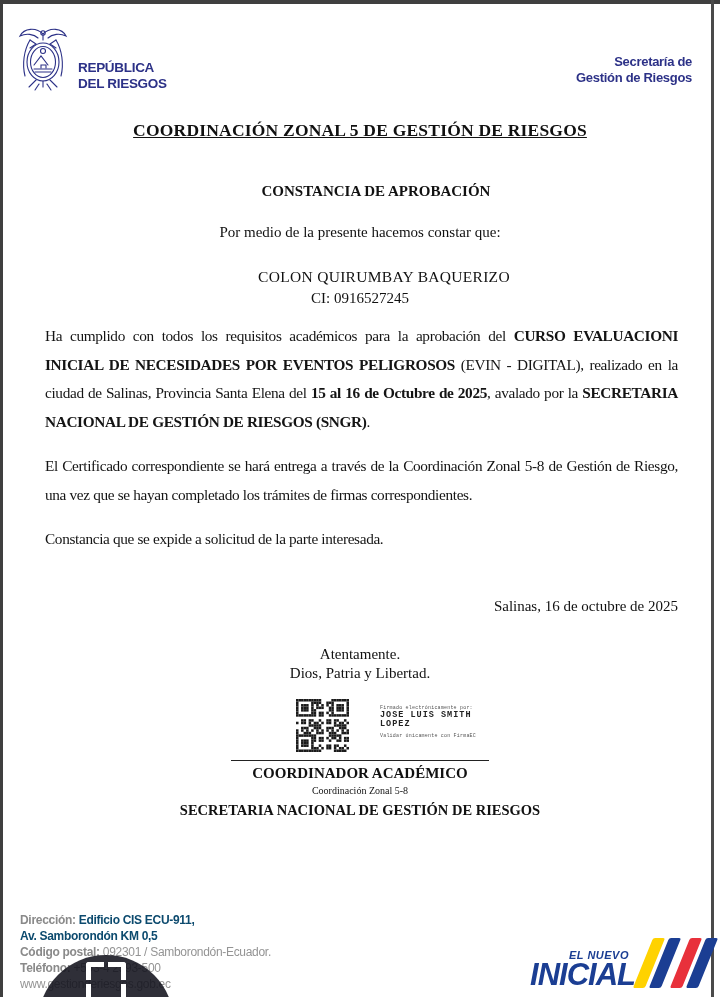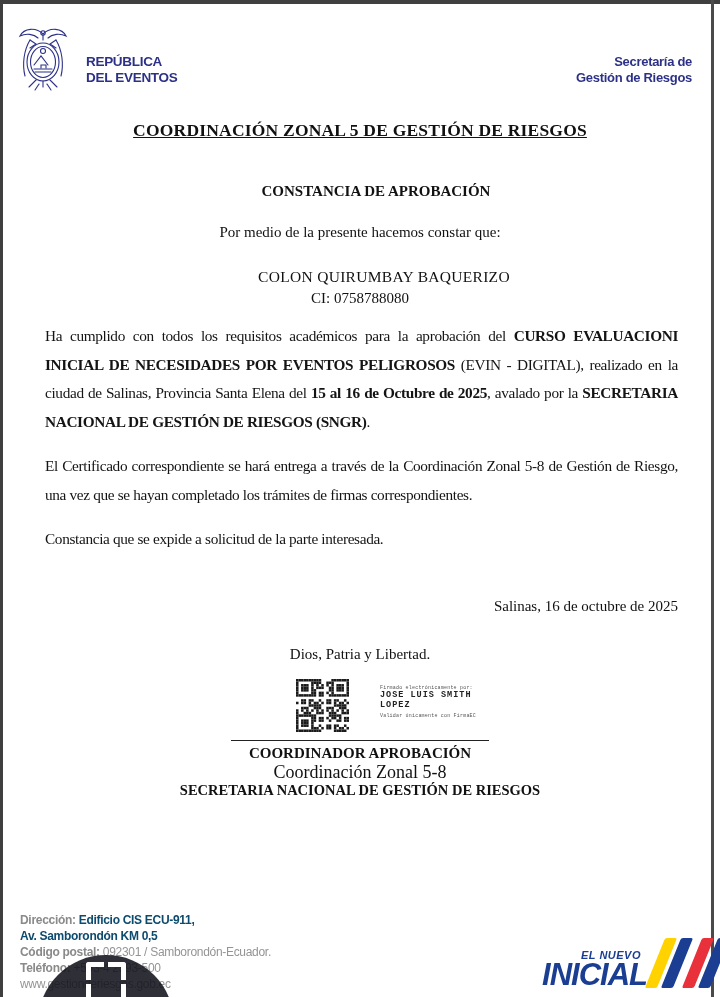--- a/index.html
+++ b/index.html
@@ -4,21 +4,21 @@
 <style>
   html,body{margin:0;padding:0;background:#fff;}
   .page{position:relative;width:720px;height:997px;background:#ffffff;overflow:hidden;
         font-family:"Liberation Serif",serif;color:#111;}
   .border-top{position:absolute;left:0;top:0;width:720px;height:4px;background:#3f3f3f;}
   .border-left{position:absolute;left:0;top:0;width:3px;height:997px;background:#3f3f3f;}
   .border-right{position:absolute;left:711px;top:0;width:3px;height:997px;background:#4a4a4a;}
 
   
   .header{display:flex;justify-content:space-between;padding:24px 28px 0 12px;}
-  .header-left{display:flex;align-items:center;gap:8px;}
+  .header-left{display:flex;align-items:flex-end;}
   .emblem{width:62px;height:68px;}
   .republic{margin-left:4px;padding-top:24px;font-family:"Liberation Sans",sans-serif;
             font-weight:700;font-size:13.5px;line-height:16px;color:#2c3187;letter-spacing:-0.3px;}
   .secretariat{padding-top:30px;text-align:right;font-family:"Liberation Sans",sans-serif;
                font-weight:700;font-size:13px;line-height:16px;color:#2c3187;letter-spacing:-0.3px;}
 
   .doc-title{margin-top:28px;text-align:center;font-weight:700;font-size:17.5px;letter-spacing:0.2px;text-decoration:underline;}
   .doc-subtitle{margin-top:42px;text-align:center;font-weight:700;font-size:15px;margin-left:32px;}
   .intro{margin-top:24px;text-align:center;font-size:15px;}
   .person-name{margin-top:27px;text-align:center;font-size:15.5px;letter-spacing:0.3px;margin-left:48px;}
@@ -38,39 +38,39 @@
   .qr{width:53px;height:53px;}
   .stamp-text{margin-left:3px;padding-top:6px;font-family:"Liberation Mono",monospace;}
   .stamp-small{font-size:5px;color:#555;letter-spacing:0.2px;line-height:6px;}
   .stamp-name{font-size:8.5px;font-weight:700;color:#222;line-height:9.5px;letter-spacing:1px;}
   .stamp-small2{margin-top:3px;}
 
   .sig-line{width:258px;margin:8px auto 0 auto;border-top:1.5px solid #222;}
   .sig-block{text-align:center;margin-top:3px;line-height:18.5px;}
   .sig-name{font-size:14px;}
   .sig-role{font-size:15px;font-weight:700;}
-  .sig-unit{font-size:18px;}
+  .sig-unit{font-size:10px;}
   .sig-org{font-size:14.5px;font-weight:700;}
 
   
   .footer-info{position:absolute;left:20px;top:912px;font-family:"Liberation Sans",sans-serif;
                font-size:12px;line-height:16px;color:#949494;letter-spacing:-0.3px;}
   .footer-info .lbl{font-weight:700;color:#8a8a8a;}
   .footer-info .bold-line{font-weight:700;color:#0c4a6e;}
 
   .scan-circle{position:absolute;left:38px;top:955px;width:136px;height:136px;border-radius:50%;
                background:rgba(18,18,28,0.88);}
   .scan-icon{position:absolute;left:86px;top:962px;width:40px;height:40px;}
   .scan-icon i{position:absolute;width:13px;height:13px;border:0 solid #fff;}
   .scan-icon .tl{left:0;top:0;border-top-width:5px;border-left-width:5px;border-top-left-radius:3px;}
   .scan-icon .tr{right:0;top:0;border-top-width:5px;border-right-width:5px;border-top-right-radius:3px;}
   .scan-icon .bl{left:0;bottom:0;border-bottom-width:5px;border-left-width:5px;border-bottom-left-radius:3px;}
   .scan-icon .br{right:0;bottom:0;border-bottom-width:5px;border-right-width:5px;border-bottom-right-radius:3px;}
 
-  .brand{position:absolute;right:0;bottom:8px;display:flex;align-items:flex-end;}
+  .brand{position:absolute;right:12px;bottom:8px;display:flex;align-items:flex-end;}
   .brand-text{text-align:right;font-family:"Liberation Sans",sans-serif;font-style:italic;
               color:#1b3e93;}
   .brand-small{font-size:11px;font-weight:700;letter-spacing:0.5px;margin-right:6px;}
   .brand-big{font-size:31px;font-weight:700;letter-spacing:-1px;line-height:28px;}
   .stripes{display:flex;margin-left:8px;margin-bottom:1px;}
   .stripes i{display:block;width:12px;height:50px;transform:skewX(-22deg);border-radius:2px;}
   .s1{margin-right:4px;}
   .s2{margin-right:9px;}
   .s3{margin-right:4px;}
 </style>
@@ -108,43 +108,44 @@
         <path d="M29 44 L29 41 L34 41 L34 44"></path>
 
         <path d="M31 57 L31 63"></path>
         <path d="M24 56 L17 63"></path>
         <path d="M38 56 L45 63"></path>
         <path d="M27 60 L23 66"></path>
         <path d="M35 60 L39 66"></path>
       </svg>
       <div class="republic">
         <div>REPÚBLICA</div>
-        <div>DEL EVENTOS</div>
+        <div>DEL RIESGOS</div>
       </div>
     </div>
     <div class="secretariat">
       <div>Secretaría de</div>
       <div>Gestión de Riesgos</div>
     </div>
   </div>
 
   <div class="doc-title">COORDINACIÓN ZONAL 5 DE GESTIÓN DE RIESGOS</div>
   <div class="doc-subtitle">CONSTANCIA DE APROBACIÓN</div>
   <div class="intro">Por medio de la presente hacemos constar que:</div>
   <div class="person-name">COLON QUIRUMBAY BAQUERIZO</div>
-  <div class="person-ci">CI: 0758788080</div>
+  <div class="person-ci">CI: 0916527245</div>
 
   <p class="body-par first-par"><span>Ha cumplido con todos los requisitos académicos para la aprobación del </span><b>CURSO EVALUACIONI INICIAL DE NECESIDADES POR EVENTOS PELIGROSOS</b><span> (EVIN - DIGITAL), realizado en la ciudad de Salinas, Provincia Santa Elena del </span><b>15 al 16 de Octubre de 2025</b><span>, avalado por la </span><b>SECRETARIA NACIONAL DE GESTIÓN DE RIESGOS (SNGR)</b><span>.</span></p>
 
   <p class="body-par">El Certificado correspondiente se hará entrega a través de la Coordinación Zonal 5-8 de Gestión de Riesgo, una vez que se hayan completado los trámites de firmas correspondientes.</p>
   <p class="body-par">Constancia que se expide a solicitud de la parte interesada.</p>
 
   <div class="dateline">Salinas, 16 de octubre de 2025</div>
 
   <div class="closing">
+    <div>Atentamente.</div>
     <div>Dios, Patria y Libertad.</div>
   </div>
 
   <div class="stamp">
     <svg class="qr" viewBox="0 0 21 21">
         <rect x="0" y="0" width="1" height="1" fill="#1a1a1a"></rect>
         <rect x="1" y="0" width="1" height="1" fill="#1a1a1a"></rect>
         <rect x="2" y="0" width="1" height="1" fill="#1a1a1a"></rect>
         <rect x="3" y="0" width="1" height="1" fill="#1a1a1a"></rect>
         <rect x="4" y="0" width="1" height="1" fill="#1a1a1a"></rect>
@@ -386,21 +387,21 @@
     <div class="stamp-text">
       <div class="stamp-small">Firmado electrónicamente por:</div>
       <div class="stamp-name">JOSE LUIS SMITH</div>
       <div class="stamp-name">LOPEZ</div>
       <div class="stamp-small stamp-small2">Validar únicamente con FirmaEC</div>
     </div>
   </div>
 
   <div class="sig-line"></div>
   <div class="sig-block">
-    <div class="sig-role">COORDINADOR APROBACIÓN</div>
+    <div class="sig-role">COORDINADOR ACADÉMICO</div>
     <div class="sig-unit">Coordinación Zonal 5-8</div>
     <div class="sig-org">SECRETARIA NACIONAL DE GESTIÓN DE RIESGOS</div>
   </div>
 
   <div class="footer-info">
     <div><span class="lbl">Dirección:</span><span class="bold-line"> Edificio CIS ECU-911,</span></div>
     <div class="bold-line">Av. Samborondón KM 0,5</div>
     <div><span class="lbl">Código postal:</span><span> 092301 / Samborondón-Ecuador.</span></div>
     <div><span class="lbl">Teléfono:</span><span> +593-4 2593-500</span></div>
     <div>www.gestionderiesgos.gob.ec</div>

